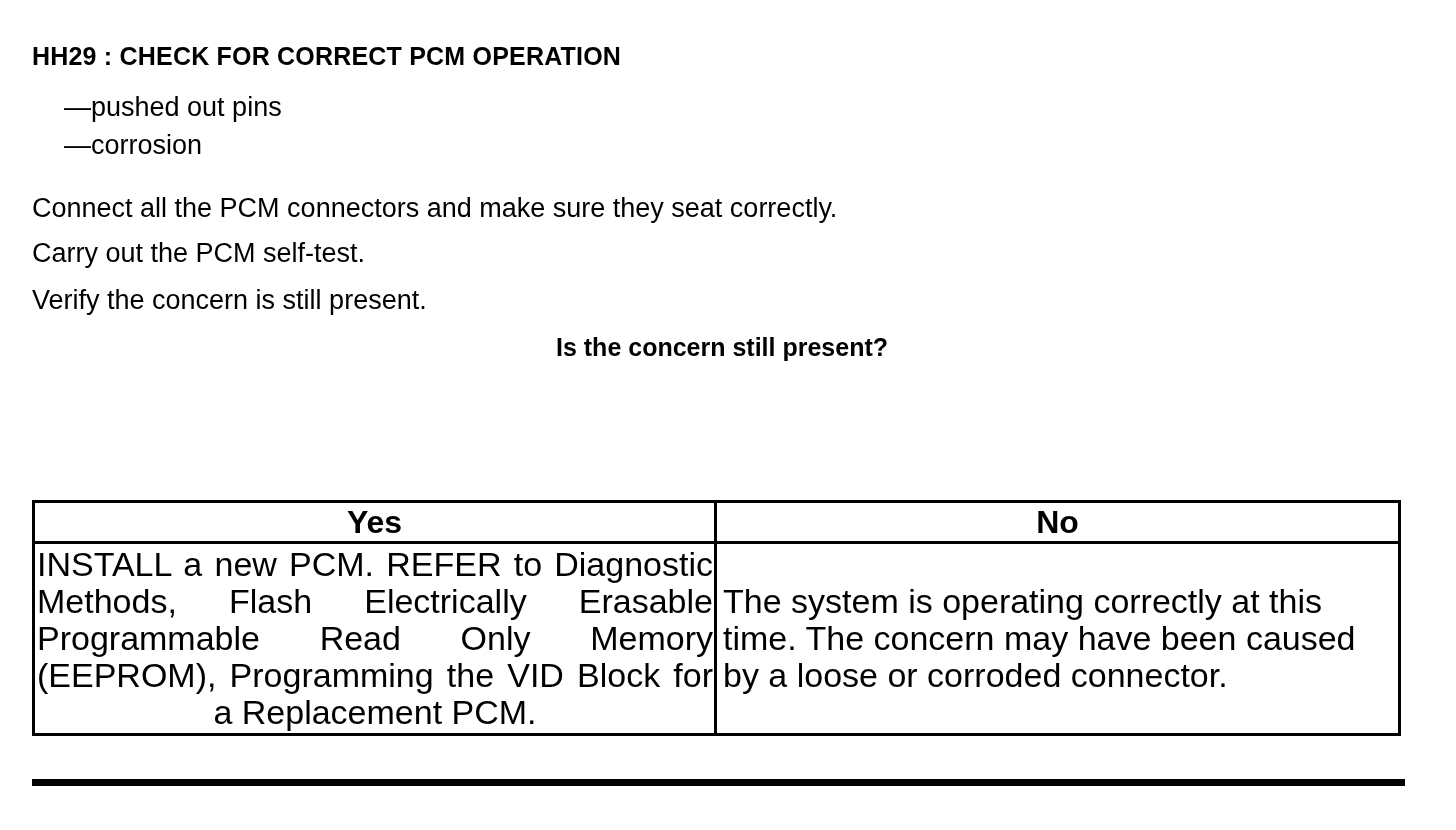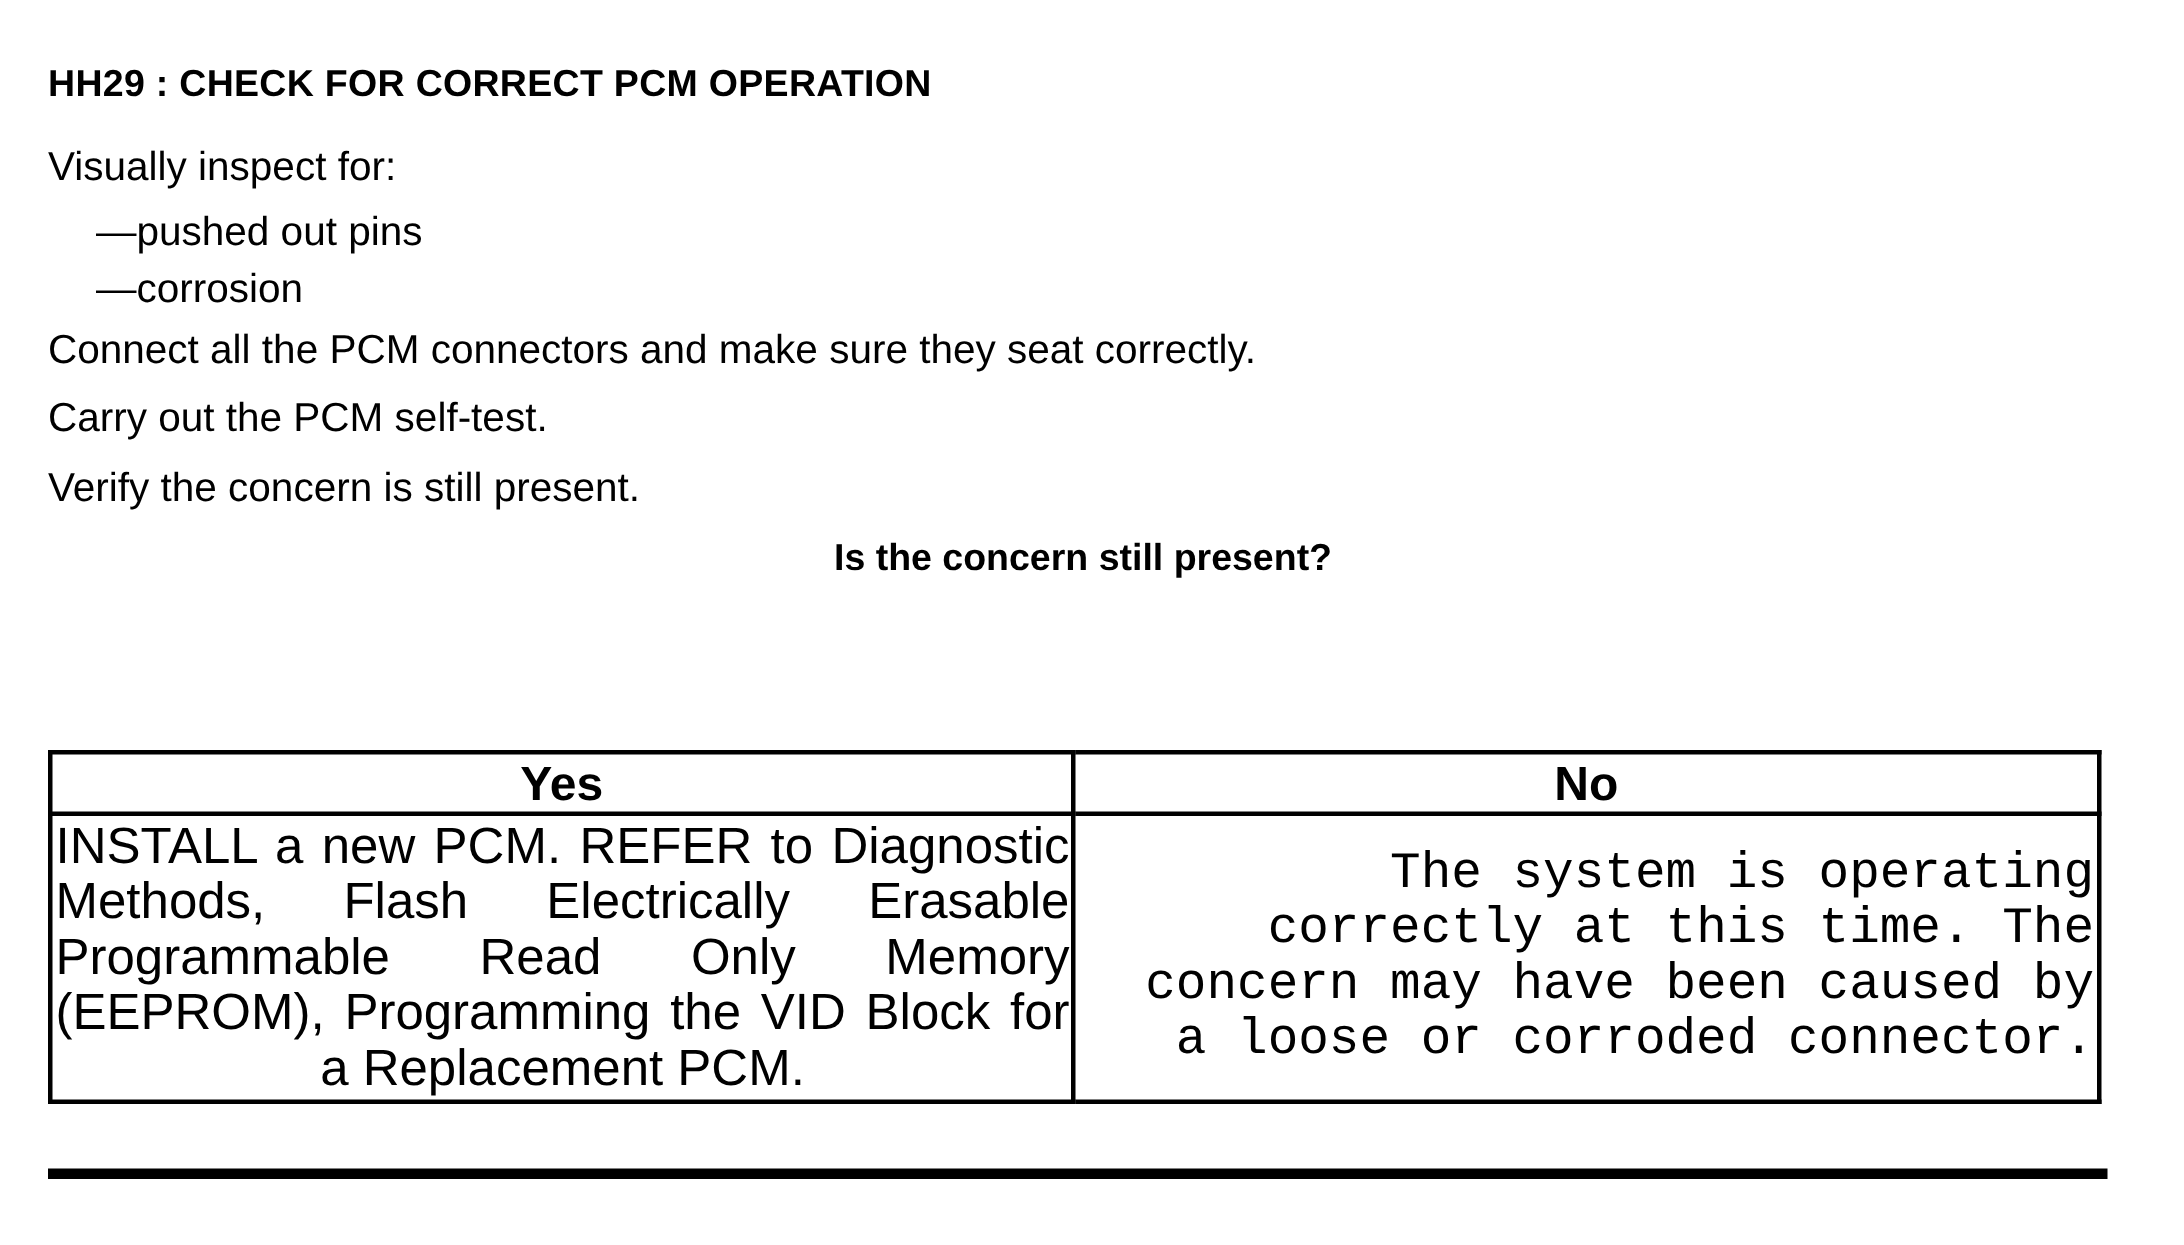--- a/index.html
+++ b/index.html
@@ -53,20 +53,21 @@
     white-space: nowrap;
   }
 
   .step-line.bullet {
     padding-left: 32px;
     line-height: 38px;
   }
 
   .step-line.tight-top {
     line-height: 44px;
+    margin-top: 22px;
   }
 
   .step-line.bold {
     font-weight: bold;
     font-size: 25px;
     text-align: center;
   }
 
   
   .decision-table {
@@ -104,45 +105,43 @@
   }
 
   .cell-yes {
     text-align: justify;
     text-align-last: center;
     padding: 2px 1px 2px 2px !important;
     vertical-align: top !important;
   }
 
   .cell-no {
-    text-align: right;
+    text-align: left;
     padding: 2px 2px 2px 6px !important;
     vertical-align: middle !important;
-    font-family: Liberation Mono, monospace;
   }
 
   
   .bottom-rule {
     position: absolute;
     left: 32px;
     top: 779px;
     width: 1373px;
     height: 7px;
     background: #000000;
   }
 </style>
 </head>
 <body>
 
 <div class="page">
 
   <div class="doc-heading">HH29 : CHECK FOR CORRECT PCM OPERATION</div>
 
   <div class="steps">
-    <div class="step-line">Visually inspect for:</div>
     <div class="step-line bullet">—pushed out pins</div>
     <div class="step-line bullet">—corrosion</div>
     <div class="step-line tight-top">Connect all the PCM connectors and make sure they seat correctly.</div>
     <div class="step-line">Carry out the PCM self-test.</div>
     <div class="step-line">Verify the concern is still present.</div>
     <div class="step-line bold">Is the concern still present?</div>
   </div>
 
   <table class="decision-table">
     <colgroup>

